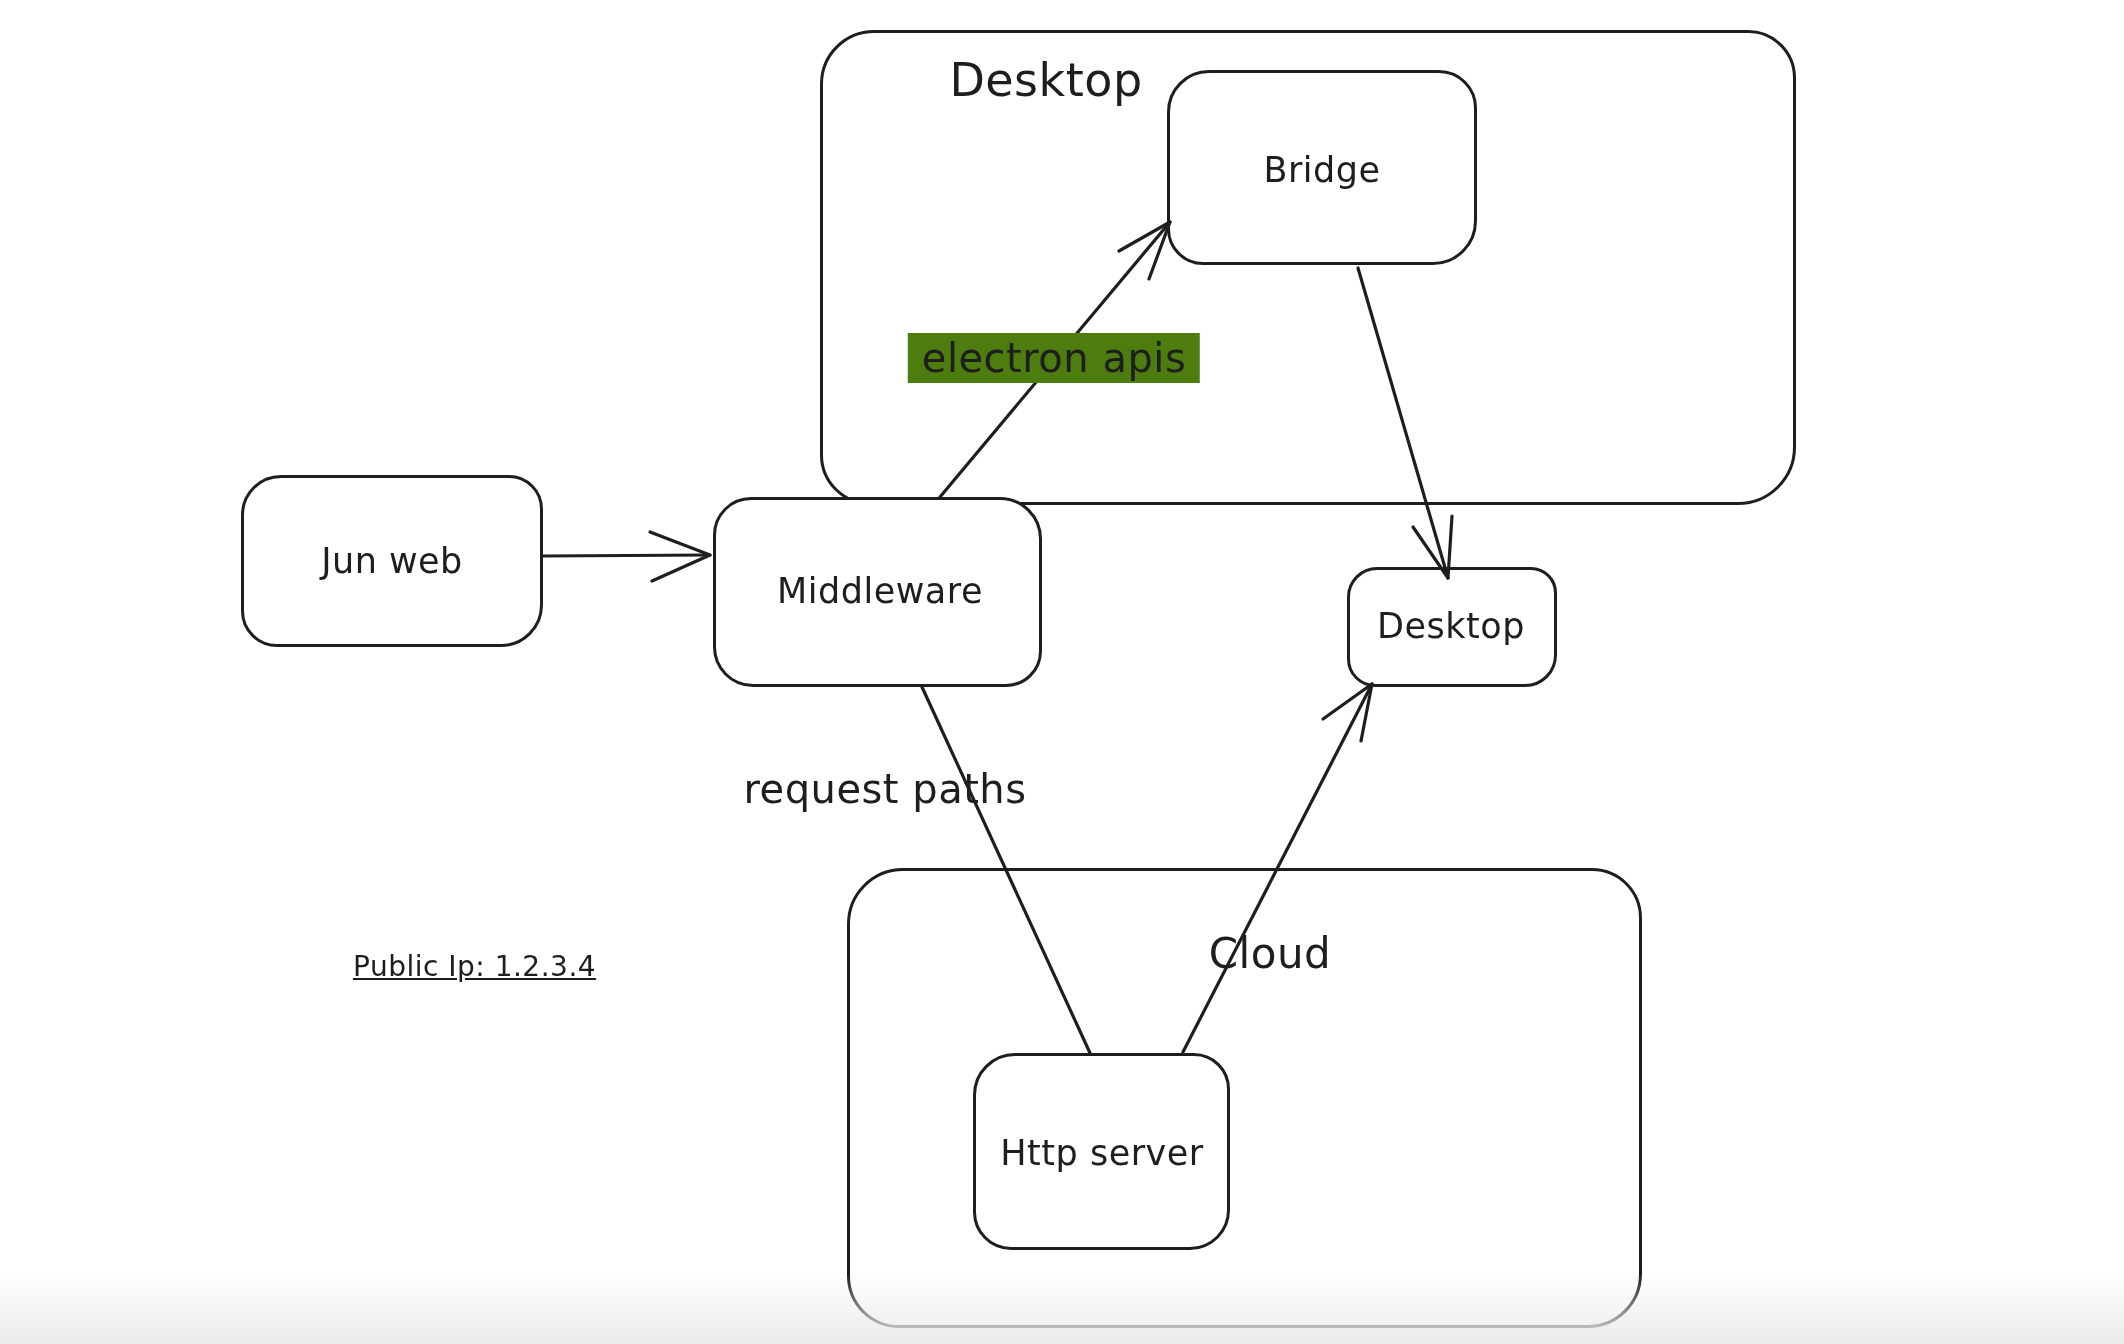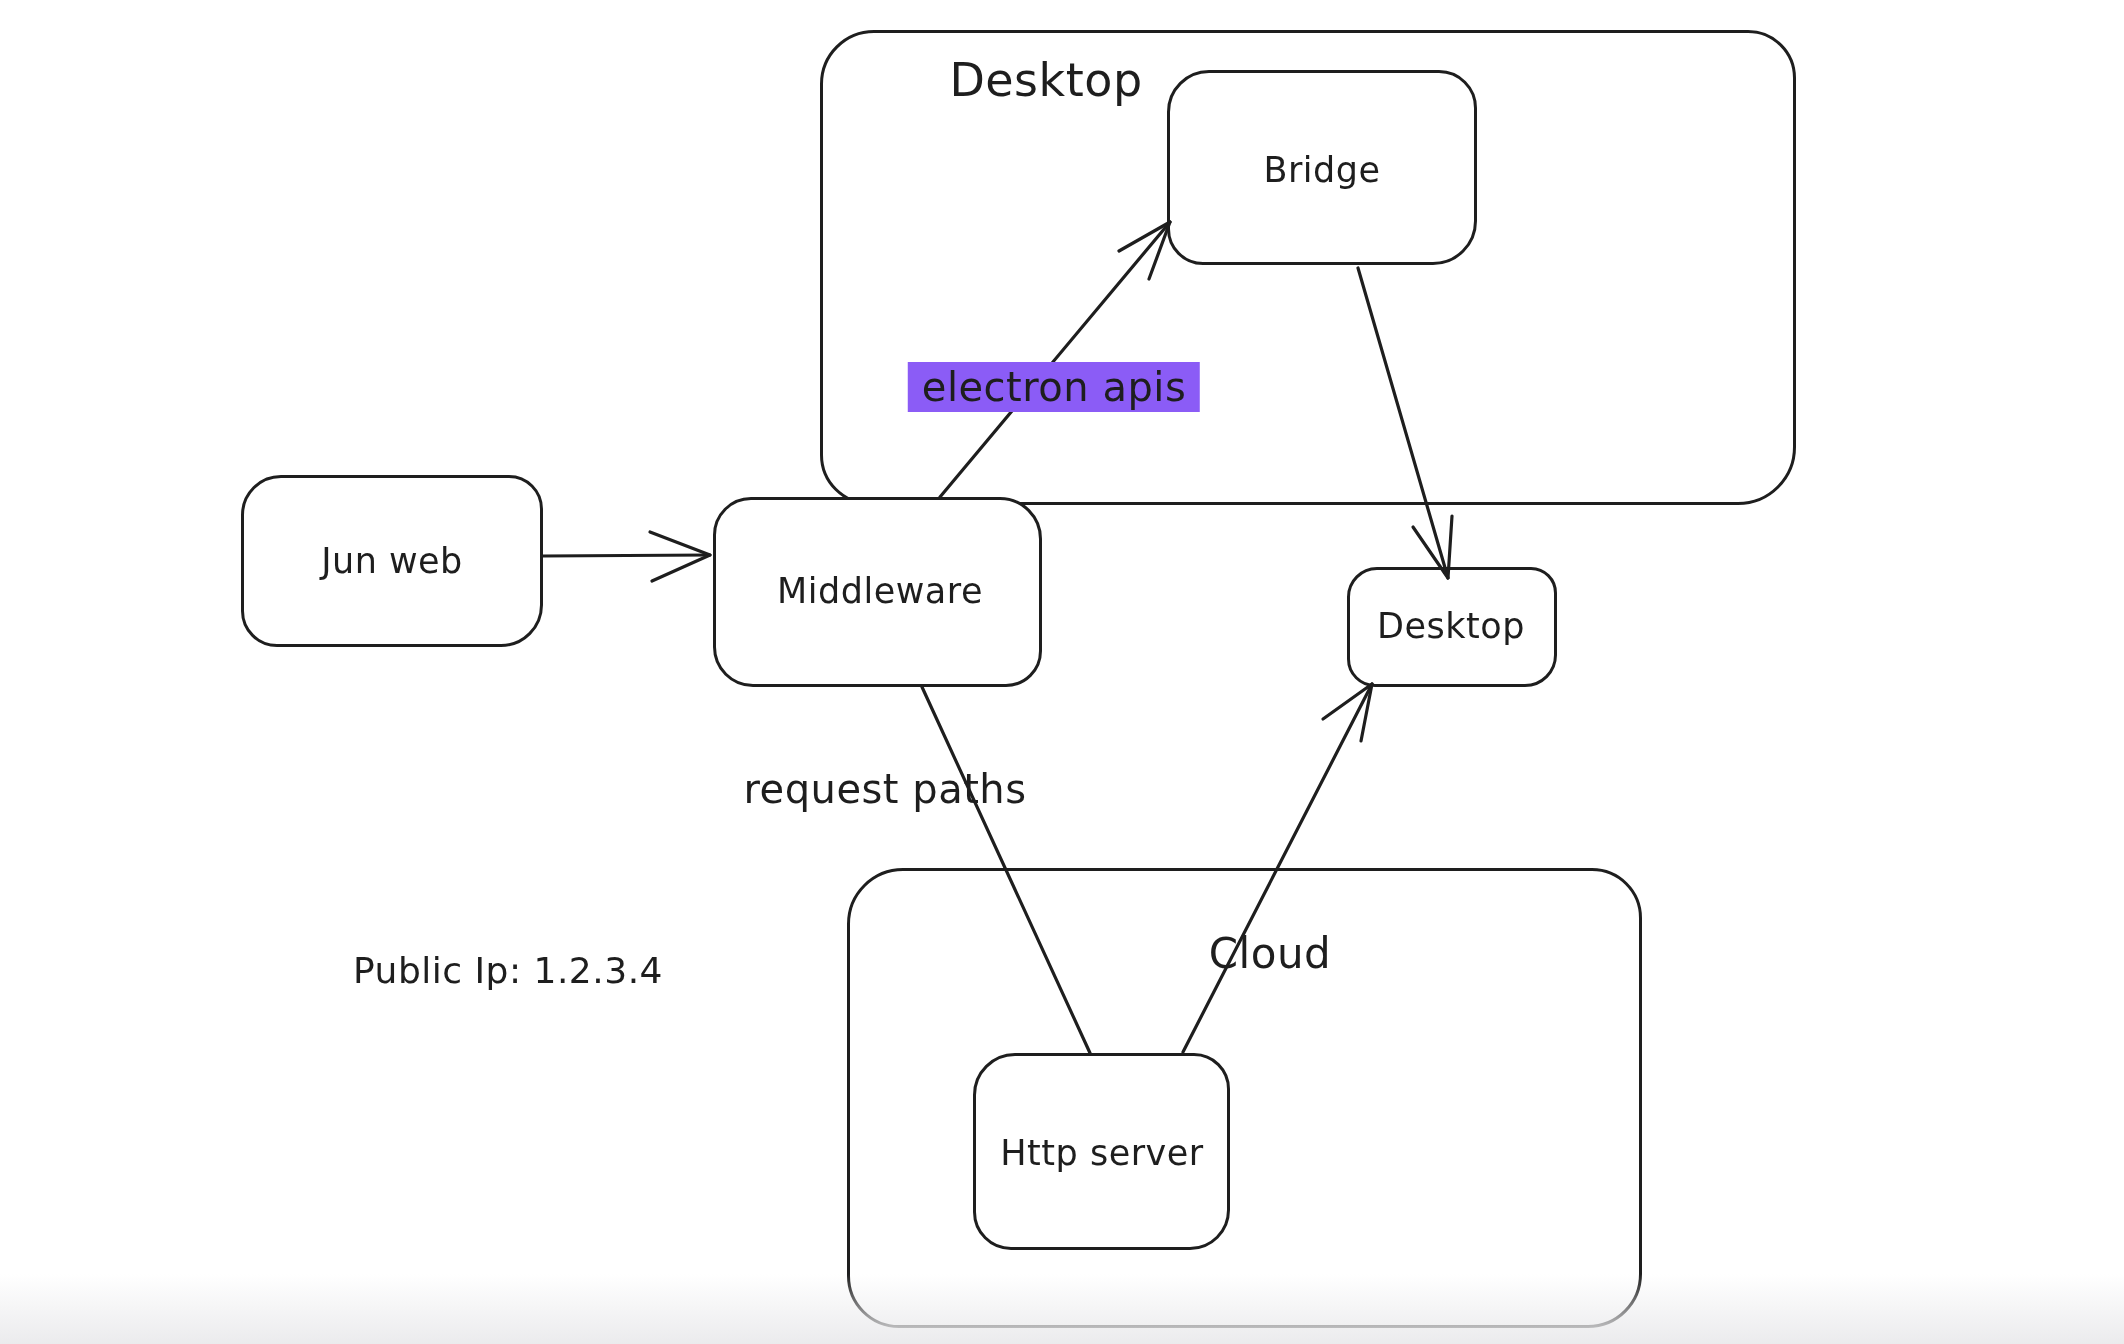--- a/index.html
+++ b/index.html
@@ -28,29 +28,29 @@
     transform:translate(-50%,-50%);
     white-space:nowrap;
     font-size:35px;
     letter-spacing:0.5px;
     color:#1e1e1e;
   }
   .container-lbl{font-size:46px;}
   .cloud-lbl{font-size:42px;}
   .edge-lbl{font-size:40px;}
   .edge-lbl.bg{
-    background:#8b5cf6;
+    background:#4d7c0f;
     padding:2px 14px;
-    margin-top:29px;
   }
   .annotation{
     position:absolute;
-    font-size:36px;
+    font-size:28px;
     letter-spacing:0.5px;
     white-space:nowrap;
+    text-decoration:underline;
   }
   svg.edges{
     position:absolute;left:0;top:0;
     pointer-events:none;
   }
   svg.edges path{
     stroke:#1e1e1e;
     stroke-width:3.2;
     fill:none;
     stroke-linecap:round;

